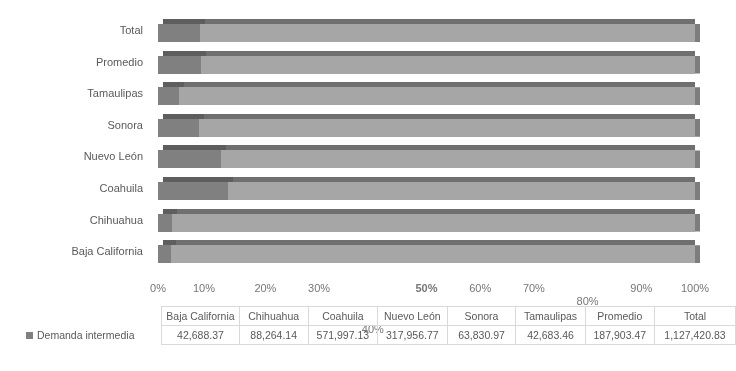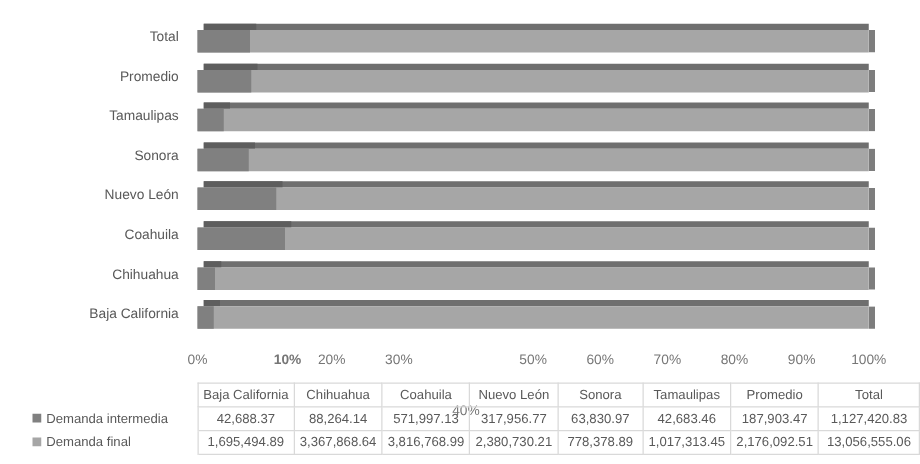--- a/index.html
+++ b/index.html
@@ -256,28 +256,28 @@
         <div class="bar-top-light" style="width: 2.5%;"></div>
         <div class="bar-body" title="Demanda final">
           <div class="seg-dark" title="Demanda intermedia" style="width: 2.5%;"></div>
         </div>
         <div class="bar-side"></div>
       </div>
     </div>
 
   <div class="xaxis">
       <div class="xtick" style="left: 158px;">0%</div>
-      <div class="xtick" style="left: 230px; font-weight: bold;">10%</div>
+      <div class="xtick" style="left: 204px;">10%</div>
       <div class="xtick" style="left: 265.4px;">20%</div>
       <div class="xtick" style="left: 319.1px;">30%</div>
       <div class="xtick" style="left: 372.8px; margin-top: 41px;">40%</div>
-      <div class="xtick" style="left: 426.5px;">50%</div>
+      <div class="xtick" style="left: 426.5px; font-weight: bold;">50%</div>
       <div class="xtick" style="left: 480.2px;">60%</div>
       <div class="xtick" style="left: 533.9px;">70%</div>
-      <div class="xtick" style="left: 587.6px;">80%</div>
+      <div class="xtick" style="left: 587.6px; margin-top: 13px;">80%</div>
       <div class="xtick" style="left: 641.3px; text-align: center;">90%</div>
       <div class="xtick" style="left: 695px;">100%</div>
     </div>
 
   <table class="data-table">
     <thead>
       <tr>
         <th class="corner"></th>
       <th class="col">Baja California</th>
           <th class="col">Chihuahua</th>
@@ -294,27 +294,16 @@
           <td class="rowhead first"><span class="legend-swatch sw-dark"></span>Demanda intermedia</td>
           <td class="val">42,688.37</td>
           <td class="val">88,264.14</td>
           <td class="val">571,997.13</td>
           <td class="val">317,956.77</td>
           <td class="val">63,830.97</td>
           <td class="val">42,683.46</td>
           <td class="val">187,903.47</td>
           <td class="val total">1,127,420.83</td>
         </tr>
-        <tr>
-          <td class="rowhead"><span class="legend-swatch sw-light"></span>Demanda final</td>
-          <td class="val">1,695,494.89</td>
-          <td class="val">3,367,868.64</td>
-          <td class="val">3,816,768.99</td>
-          <td class="val">2,380,730.21</td>
-          <td class="val">778,378.89</td>
-          <td class="val">1,017,313.45</td>
-          <td class="val">2,176,092.51</td>
-          <td class="val total">13,056,555.06</td>
-        </tr>
       </tbody>
   </table>
 
 </div>
 
 </body></html>

